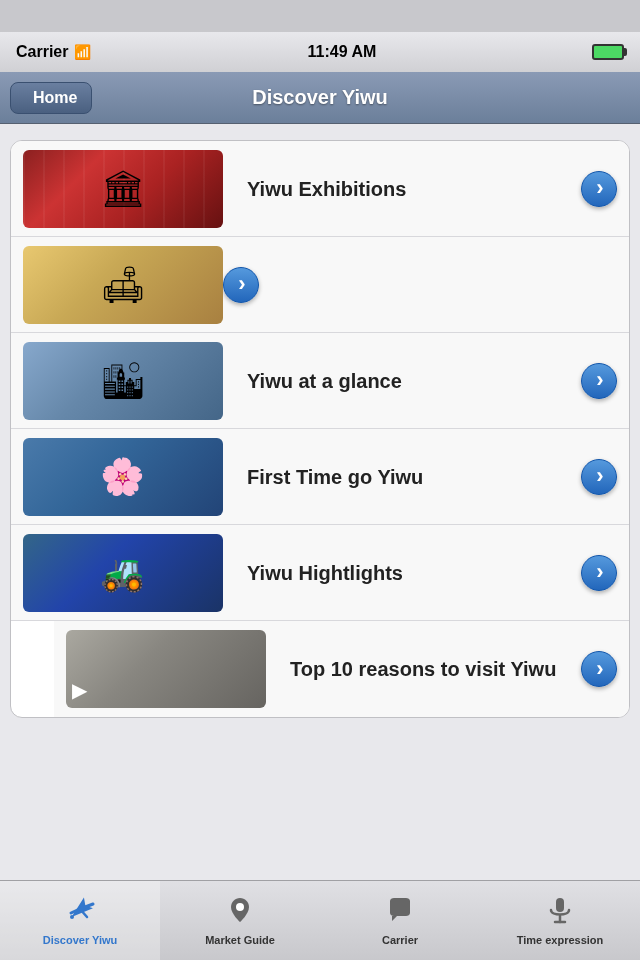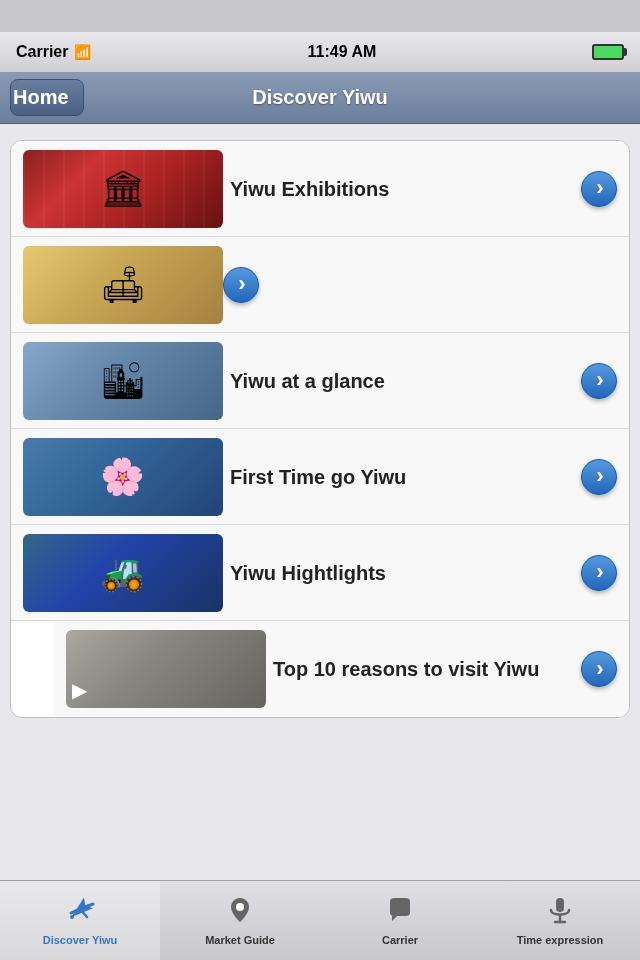--- a/index.html
+++ b/index.html
@@ -68,23 +68,23 @@
       align-items: center;
       justify-content: center;
       position: relative;
       border-bottom: 1px solid #556070;
     }
     .nav-back-btn {
       position: absolute;
       left: 10px;
       background: linear-gradient(to bottom, #6a7fa0, #4a6080);
       color: white;
-      font-size: 20px;
+      font-size: 16px;
       font-weight: 600;
-      padding: 6px 14px 6px 2px;
+      padding: 6px 14px 6px 22px;
       border-radius: 8px;
       border: 1px solid #3a5070;
       cursor: pointer;
     }
     .nav-title {
       color: white;
       font-size: 20px;
       font-weight: 700;
       text-shadow: 0 1px 2px rgba(0,0,0,0.4);
     }
@@ -207,21 +207,21 @@
       content: '▶';
       font-size: 20px;
       color: white;
       position: absolute;
       bottom: 6px;
       left: 6px;
     }
 
     .item-label {
       flex: 1;
-      padding: 0 7px;
+      padding: 0 24px;
       font-size: 20px;
       font-weight: 700;
       color: #222;
       line-height: 1.3;
     }
 
     .item-arrow {
       width: 36px;
       height: 36px;
       border-radius: 50%;

